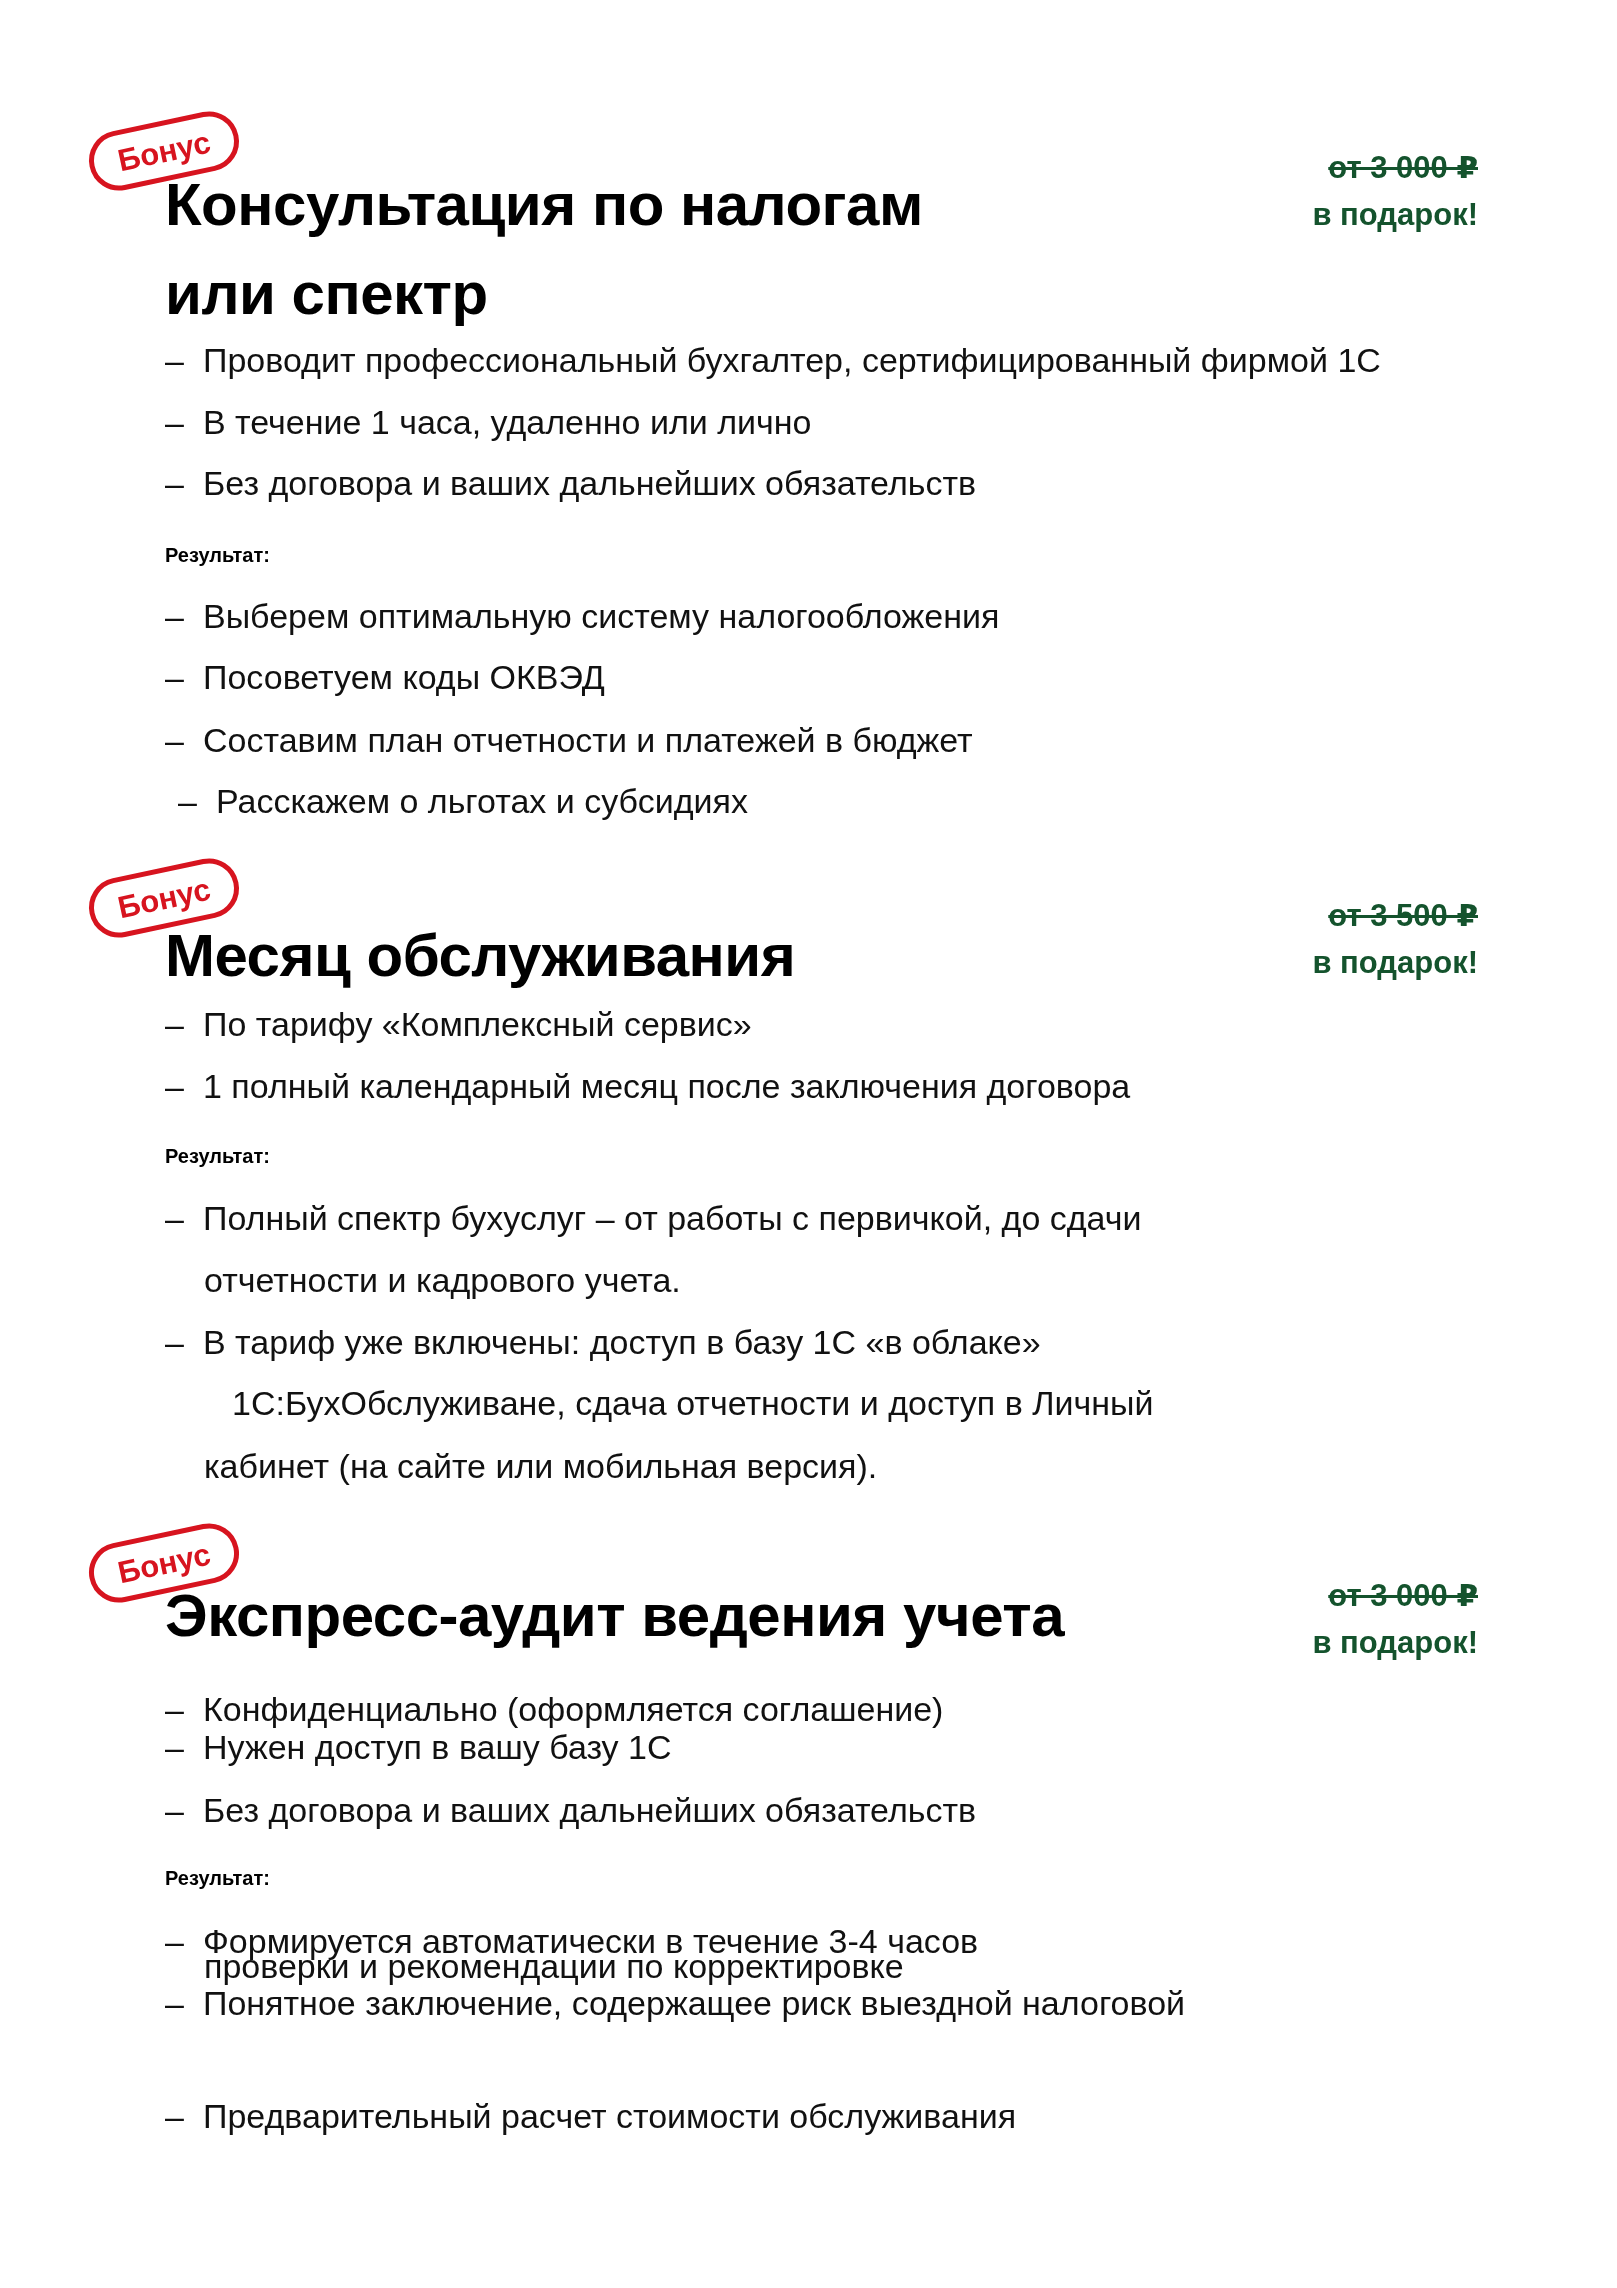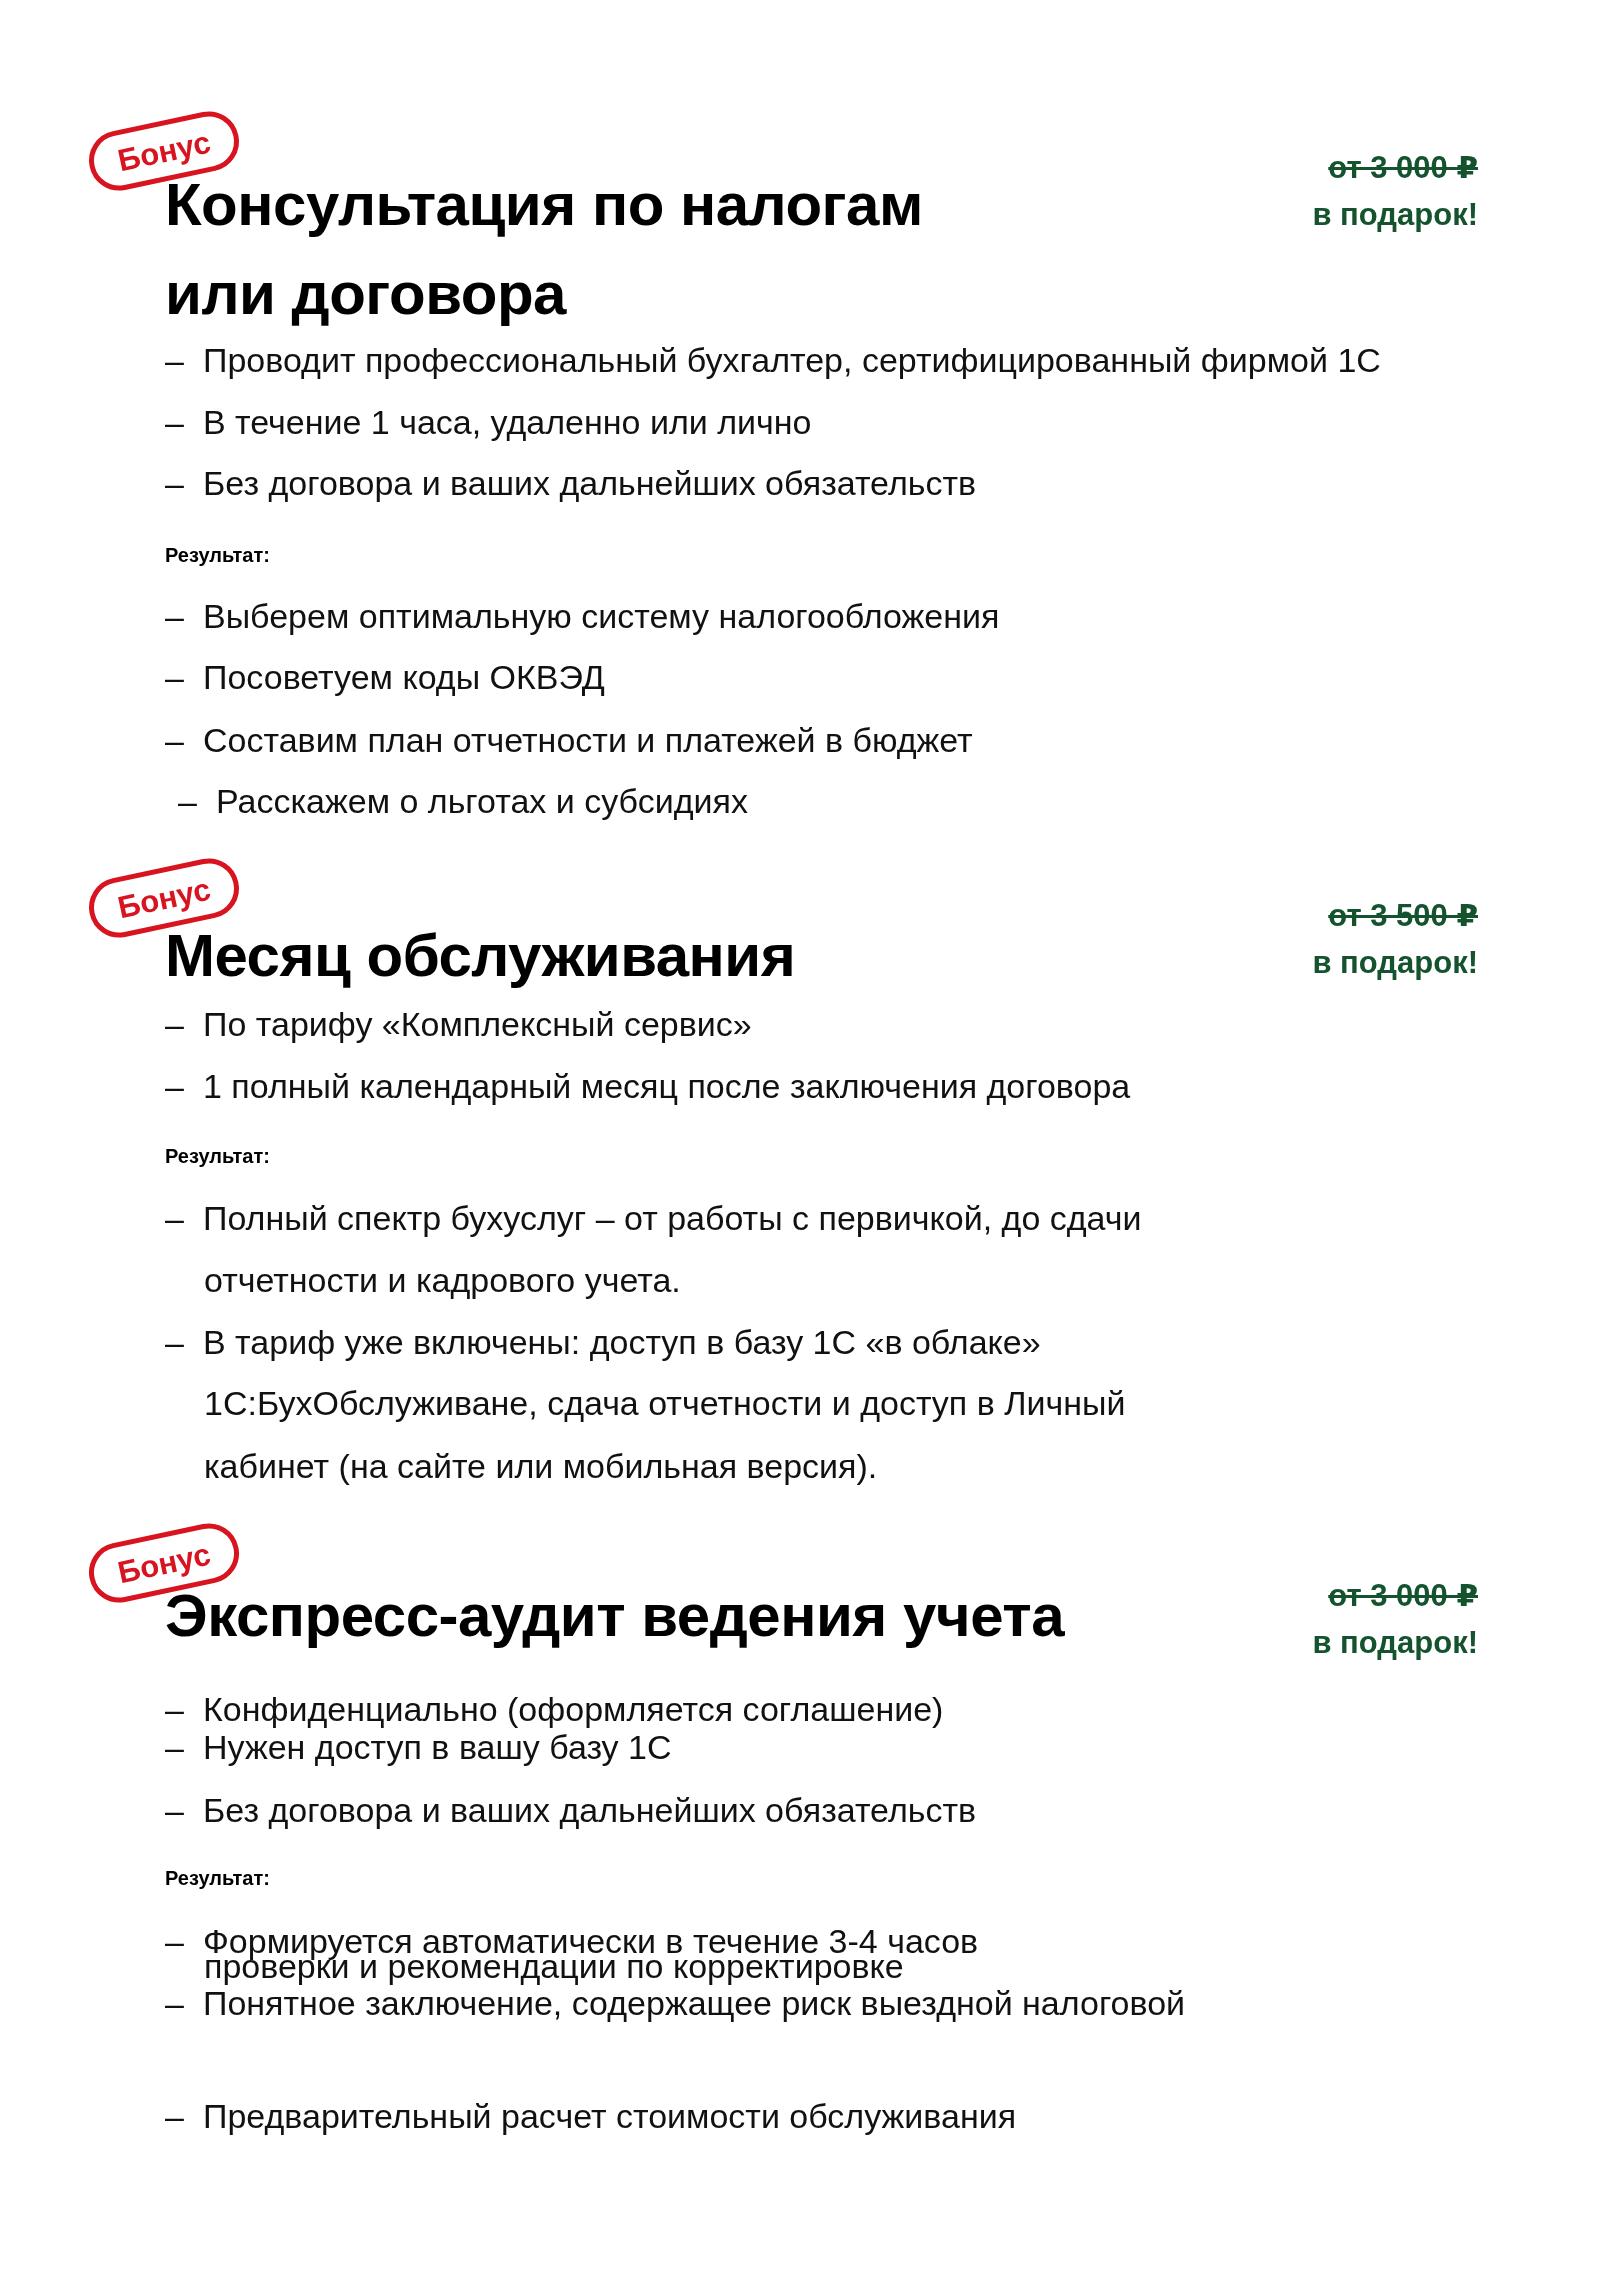--- a/index.html
+++ b/index.html
@@ -22,21 +22,21 @@
   .label { position:absolute; left:165px; font-size:20px; font-weight:bold; line-height:42px; color:#000; }
 </style>
 </head>
 <body>
 
 <div class="section">
   <div class="badge" style="left:88px;top:121px;">
       <span>Бонус</span>
     </div>
   <h1 class="title" style="top:161px;">Консультация по налогам</h1>
-  <h1 class="title" style="top:250px;">или договора</h1>
+  <h1 class="title" style="top:250px;">или спектр</h1>
   <div class="price" style="top:144px;">
     <span class="old">от 3 000 ₽</span>
     <span class="gift">в подарок!</span>
   </div>
   <div class="line" style="top:339px;"><span class="dash">–</span><span>Проводит профессиональный бухгалтер, сертифицированный фирмой 1С</span></div>
   <div class="line" style="top:401px;"><span class="dash">–</span><span>В течение 1 часа, удаленно или лично</span></div>
   <div class="line" style="top:462px;"><span class="dash">–</span><span>Без договора и ваших дальнейших обязательств</span></div>
   <div class="label" style="top:534px;">Результат:</div>
   <div class="line" style="top:595px;"><span class="dash">–</span><span>Выберем оптимальную систему налогообложения</span></div>
   <div class="line" style="top:656px;"><span class="dash">–</span><span>Посоветуем коды ОКВЭД</span></div>
@@ -52,21 +52,21 @@
   <div class="price" style="top:892px;">
     <span class="old">от 3 500 ₽</span>
     <span class="gift">в подарок!</span>
   </div>
   <div class="line" style="top:1003px;"><span class="dash">–</span><span>По тарифу «Комплексный сервис»</span></div>
   <div class="line" style="top:1065px;"><span class="dash">–</span><span>1 полный календарный месяц после заключения договора</span></div>
   <div class="label" style="top:1135px;">Результат:</div>
   <div class="line" style="top:1197px;"><span class="dash">–</span><span>Полный спектр бухуслуг – от работы с первичкой, до сдачи</span></div>
   <div class="line cont" style="top:1259px;">отчетности и кадрового учета.</div>
   <div class="line" style="top:1321px;"><span class="dash">–</span><span>В тариф уже включены:  доступ в базу 1С «в облаке»</span></div>
-  <div class="line cont" style="top:1382px;">1С:БухОбслуживане, сдача отчетности  и доступ в Личный</div>
+  <div class="line cont" style="top:1382px;margin-left:28px;">1С:БухОбслуживане, сдача отчетности  и доступ в Личный</div>
   <div class="line cont" style="top:1445px;">кабинет (на сайте или мобильная версия).</div>
 </div>
 
 <div class="section">
   <div class="badge" style="left:88px;top:1533px;">
       <span>Бонус</span>
     </div>
   <h1 class="title" style="top:1572px;">Экспресс-аудит ведения учета</h1>
   <div class="price" style="top:1572px;">
     <span class="old">от 3 000 ₽</span>

